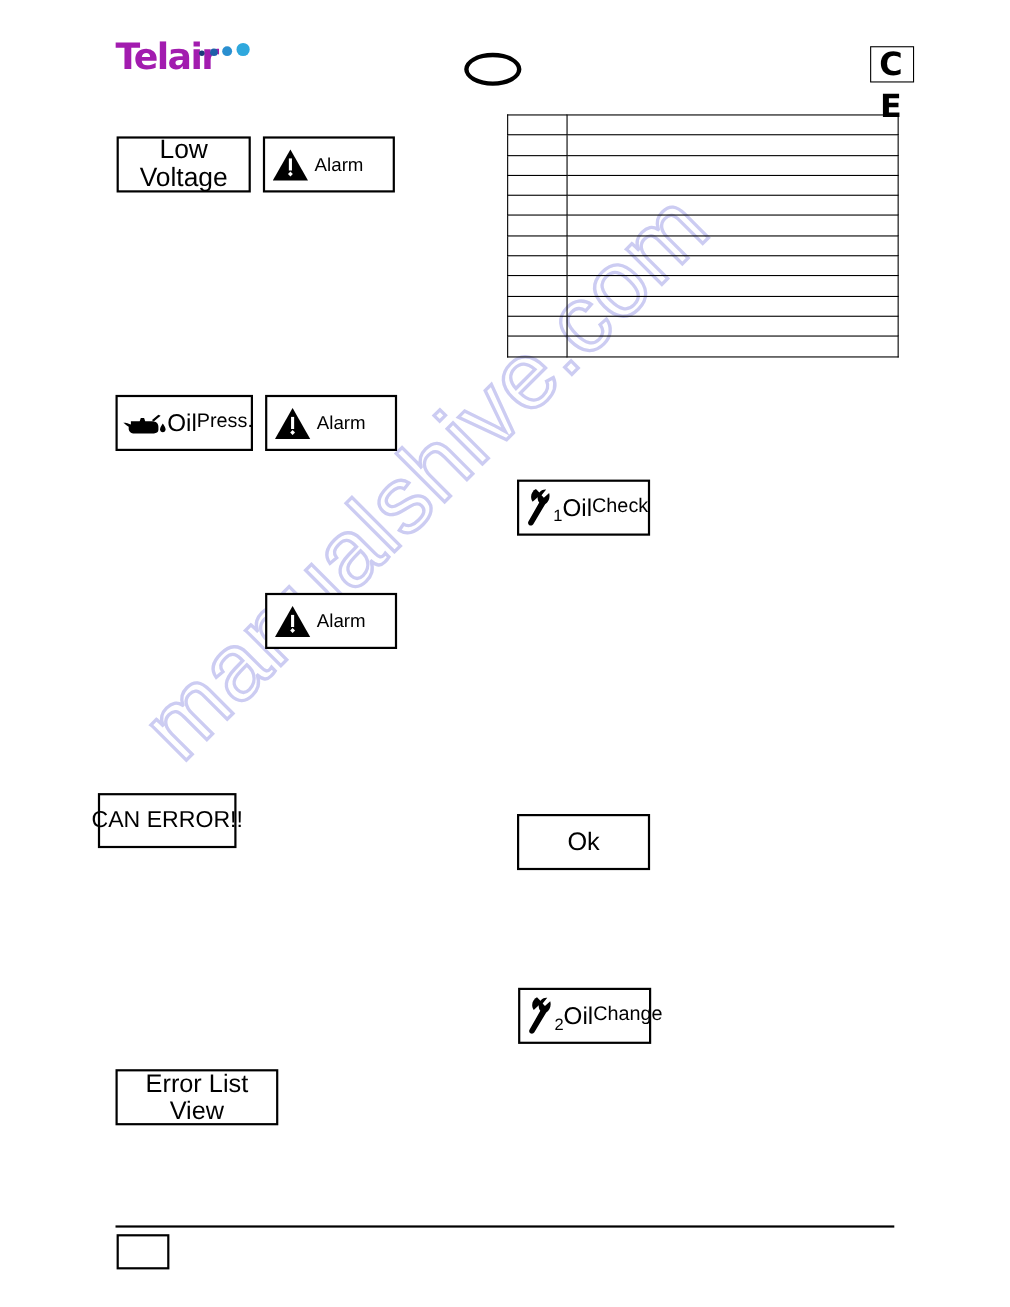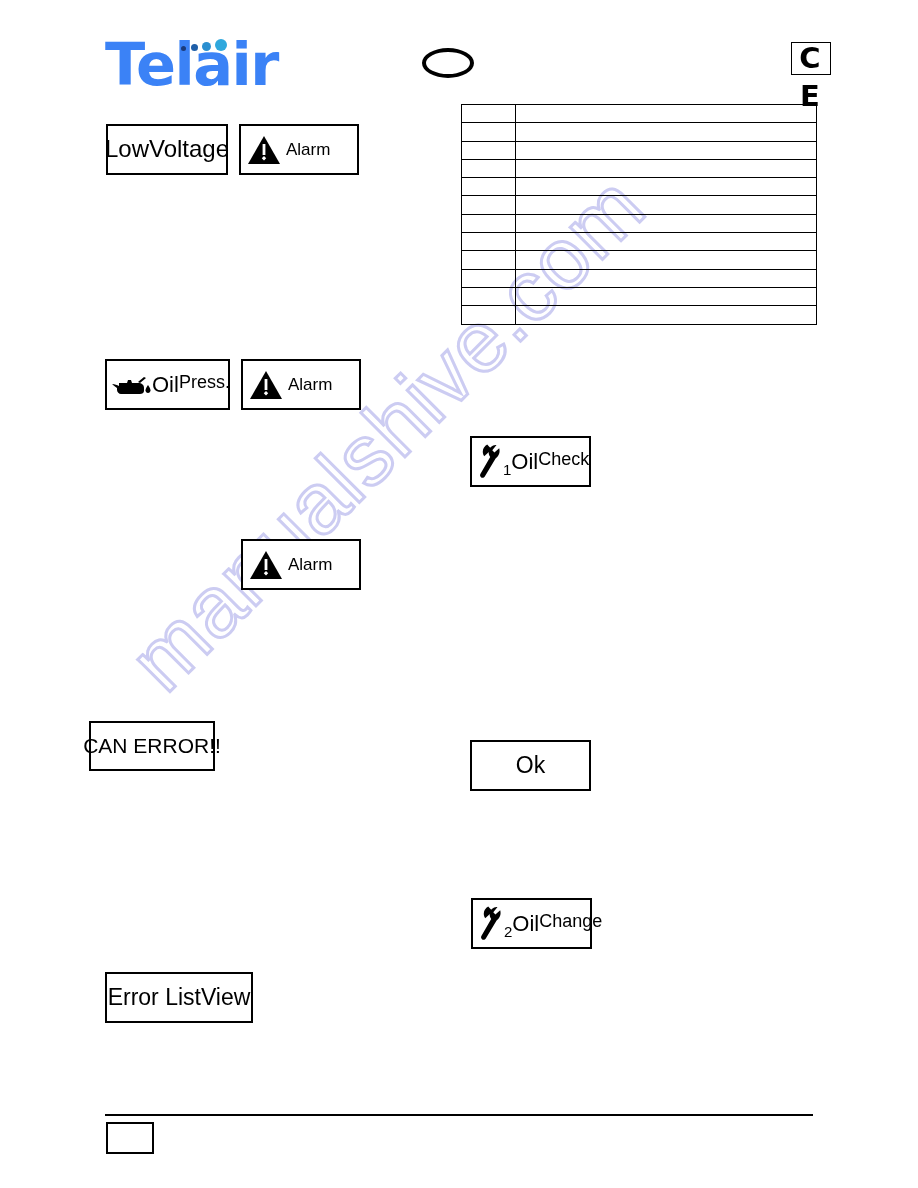--- a/index.html
+++ b/index.html
@@ -55,24 +55,24 @@
     left: 105px;
     top: 33px;
     width: 150px;
     height: 58px;
   }
   #logo .logo-text {
     position: absolute;
     left: 0;
     top: 2px;
     font-family: "DejaVu Sans", sans-serif;
-    font-size: 59px;
+    font-size: 33px;
     font-weight: bold;
     letter-spacing: -1.5px;
-    color: #3b82f6;
+    color: #a21caf;
     line-height: 1;
   }
   #logo .dot {
     position: absolute;
     border-radius: 50%;
   }
   #logo .d1 { width: 5px;  height: 5px;  left: 76px; top: 13px; background: #1b3a7a; }
   #logo .d2 { width: 7px;  height: 7px;  left: 86px; top: 11px; background: #1f5fa8; }
   #logo .d3 { width: 9px;  height: 9px;  left: 97px; top: 9px;  background: #2a8fd0; }
   #logo .d4 { width: 12px; height: 12px; left: 110px; top: 6px; background: #2fa8dd; }
@@ -116,21 +116,21 @@
     position: absolute;
     border: 2px solid #000;
     background: #ffffff;
     box-sizing: border-box;
     display: flex;
     align-items: center;
     font-family: "Liberation Sans", sans-serif;
   }
   .lcd-lines {
     display: flex;
-    flex-direction: row;
+    flex-direction: column;
     justify-content: center;
     line-height: 1.02;
   }
   .lcd-line {
     white-space: nowrap;
     font-size: 24px;
   }
 
   
   #box-low-voltage  { left: 106px; top: 124px; width: 122px; height: 51px; justify-content: center; }

